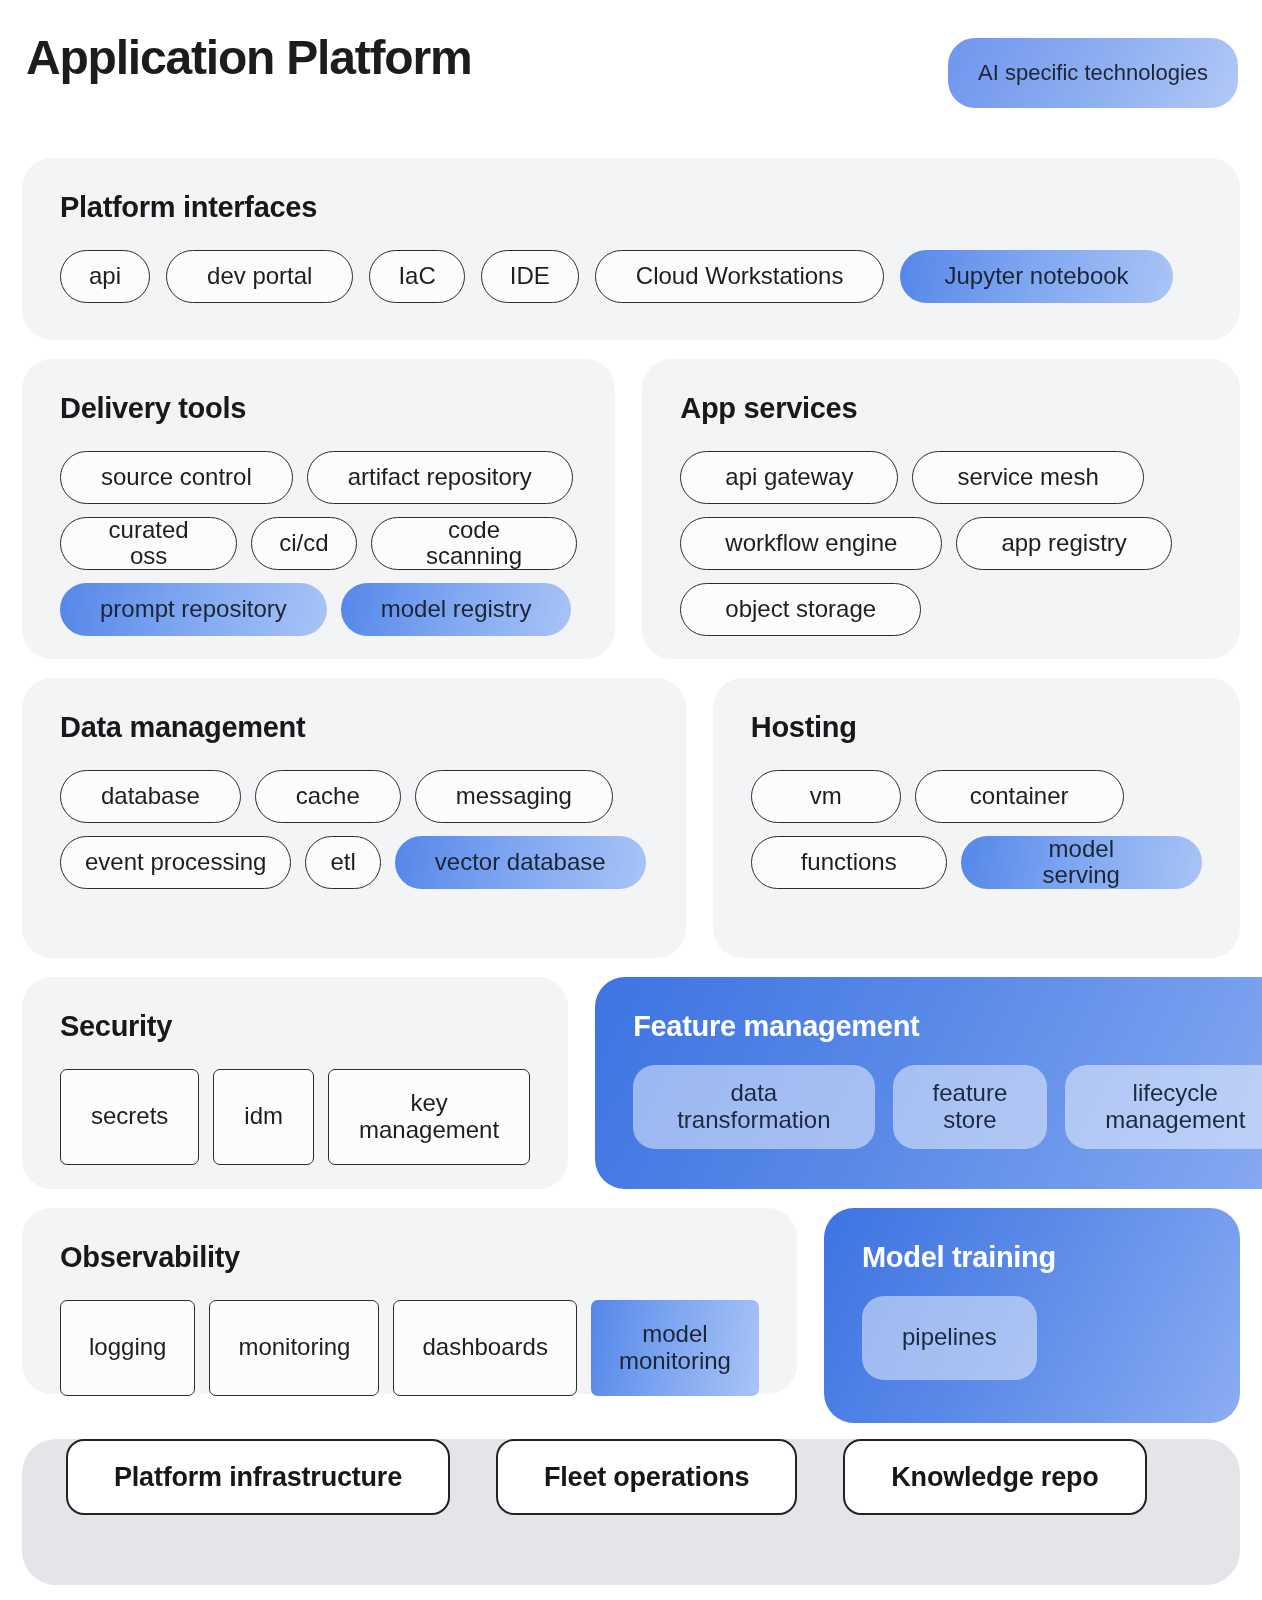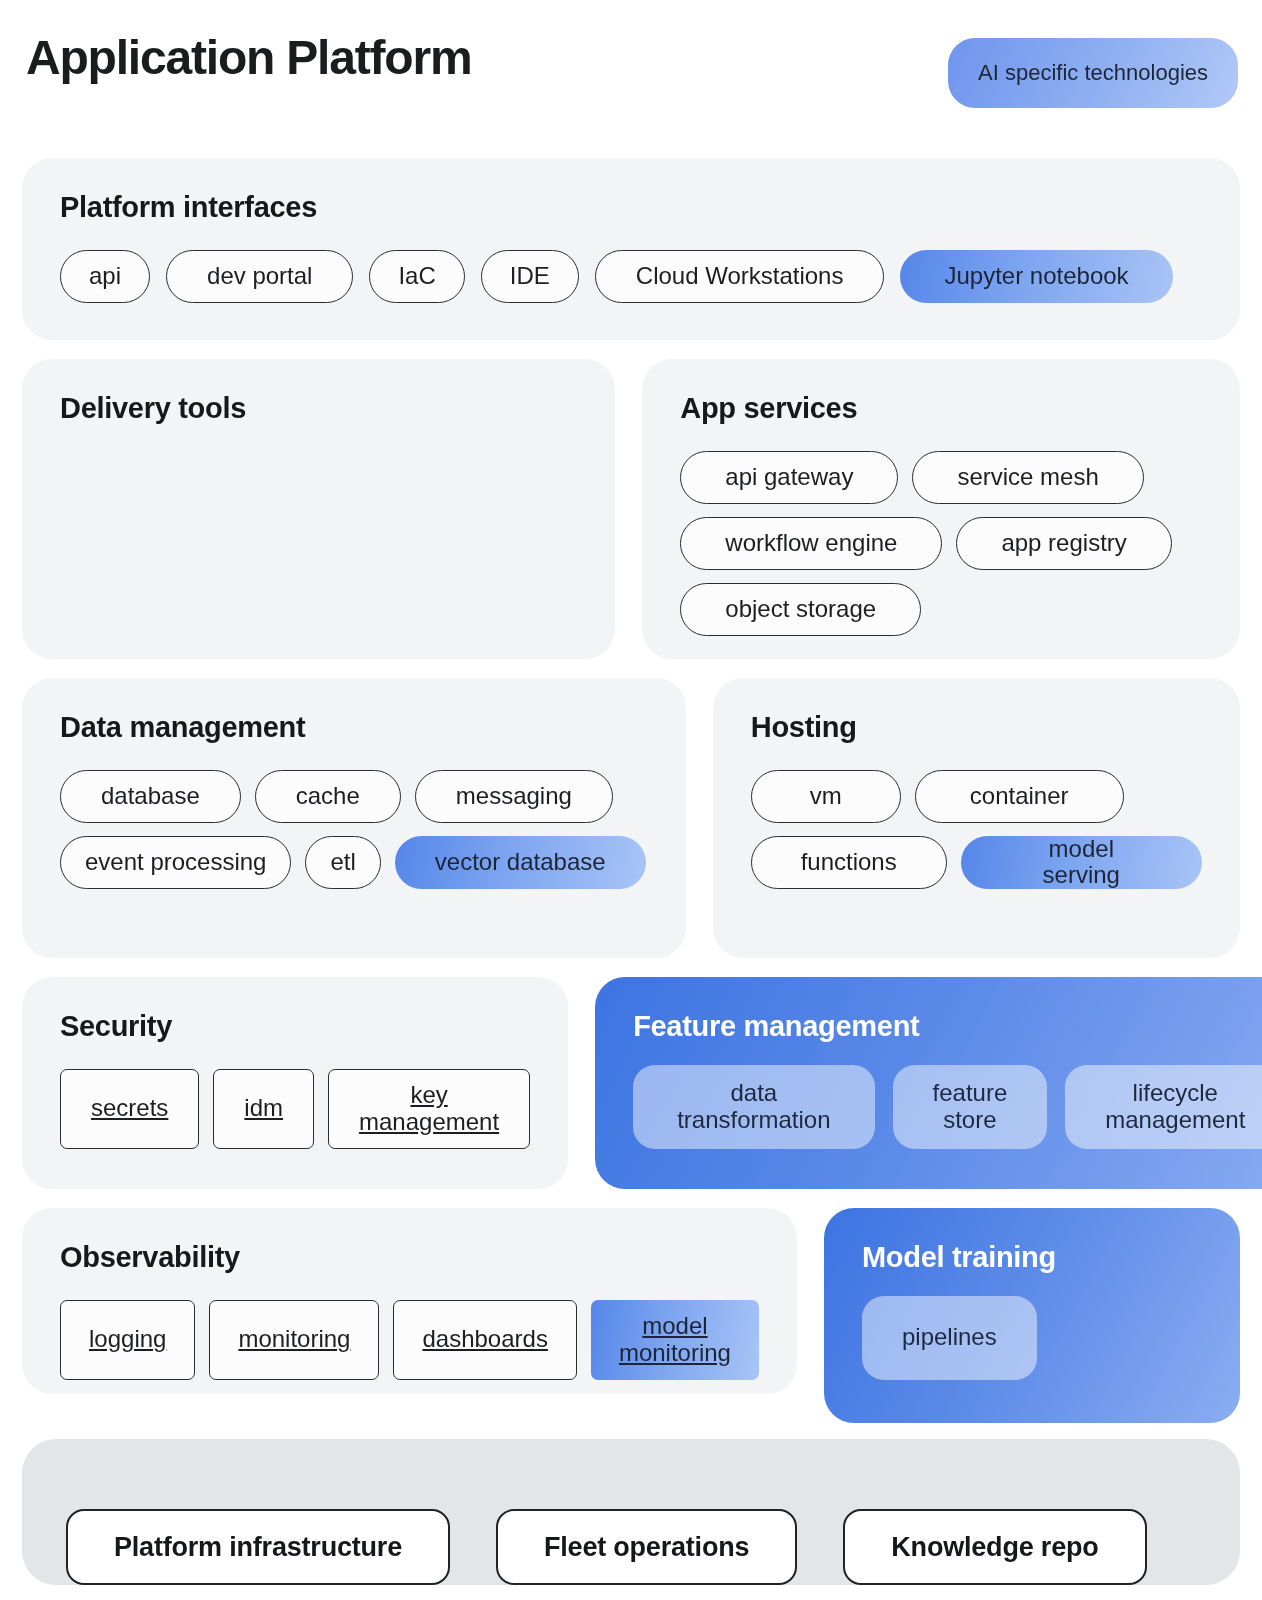--- a/index.html
+++ b/index.html
@@ -25,21 +25,21 @@
   .rows{margin-top:26px;display:flex;flex-direction:column;gap:13px;}
   .prow{display:flex;gap:14px;align-items:center;}
   
   .pill{
     height:53px;border-radius:27px;border:1.5px solid #2b2c30;background:#fcfcfd;
     display:inline-flex;align-items:center;justify-content:center;
     padding:0 28px;font-size:24px;color:#1d1e22;box-sizing:border-box;
     white-space:pre-line;text-align:center;line-height:1.12;min-width:88px;
   }
   .pill.ai{border:none;background:linear-gradient(100deg,#5586e9 0%,#7da5f0 45%,#a9c4f6 100%);color:#1b2537;}
-  .pill.tall{height:80px;border-radius:7px;text-decoration:underline;}
+  .pill.tall{height:96px;border-radius:7px;}
   .pill.onblue{border:none;background:rgba(255,255,255,0.47);color:#1c2940;height:84px;border-radius:22px;}
   
   .row{display:flex;gap:27px;margin-top:19px;align-items:flex-start;}
   #panel-interfaces{height:182px;margin-top:0;}
   #panel-delivery{flex:593 1 0;height:300px;}
   #panel-appservices{flex:598 1 0;height:300px;}
   #panel-data{flex:680 1 0;height:280px;}
   #panel-hosting{flex:522 1 0;height:280px;}
   #panel-security{flex:520 1 0;height:212px;}
   #panel-feature{flex:668 1 0;height:212px;}
@@ -50,21 +50,21 @@
   #panel-hosting .pill{min-width:150px;padding:0 54px;}
   #panel-data .pill{padding:0 40px;}
   #panel-data .pill.small{padding:0 24px;min-width:70px;}
   #panel-security .pill{padding:0 30px;min-width:96px;}
   #panel-interfaces .prow{gap:16px;}
   .pill.roomy{padding:0 40px;}
   .pill.xroomy{padding:0 44px;}
   
   .footer{
     margin:16px 22px 0;background:#e3e5e9;border-radius:34px;height:146px;
-    display:flex;align-items:flex-end;gap:46px;padding:0 44px;box-sizing:border-box;
+    display:flex;align-items:flex-start;gap:46px;padding:0 44px;box-sizing:border-box;
   }
   .fpill{
     height:72px;border-radius:18px;border:2px solid #212226;background:#ffffff;
     font-size:27px;font-weight:700;display:flex;align-items:center;justify-content:center;
     padding:0 46px;color:#16171a;letter-spacing:-0.2px;
   }
 </style>
 </head>
 <body>
 
@@ -86,20 +86,35 @@
           <div class="pill">IDE</div>
           <div class="pill roomy">Cloud Workstations</div>
           <div class="pill ai xroomy">Jupyter notebook</div>
         </div>
       </div>
     </div>
 
     <div class="row">
       <div class="panel" id="panel-delivery">
         <h2>Delivery tools</h2>
+        <div class="rows">
+          <div class="prow">
+            <div class="pill roomy">source control</div>
+            <div class="pill roomy">artifact repository</div>
+          </div>
+          <div class="prow">
+            <div class="pill">curated oss</div>
+            <div class="pill">ci/cd</div>
+            <div class="pill">code scanning</div>
+          </div>
+          <div class="prow">
+            <div class="pill ai roomy">prompt repository</div>
+            <div class="pill ai roomy">model registry</div>
+          </div>
+        </div>
       </div>
       <div class="panel" id="panel-appservices">
         <h2>App services</h2>
         <div class="rows">
           <div class="prow">
             <div class="pill xroomy">api gateway</div>
             <div class="pill xroomy">service mesh</div>
           </div>
           <div class="prow">
             <div class="pill xroomy">workflow engine</div>

